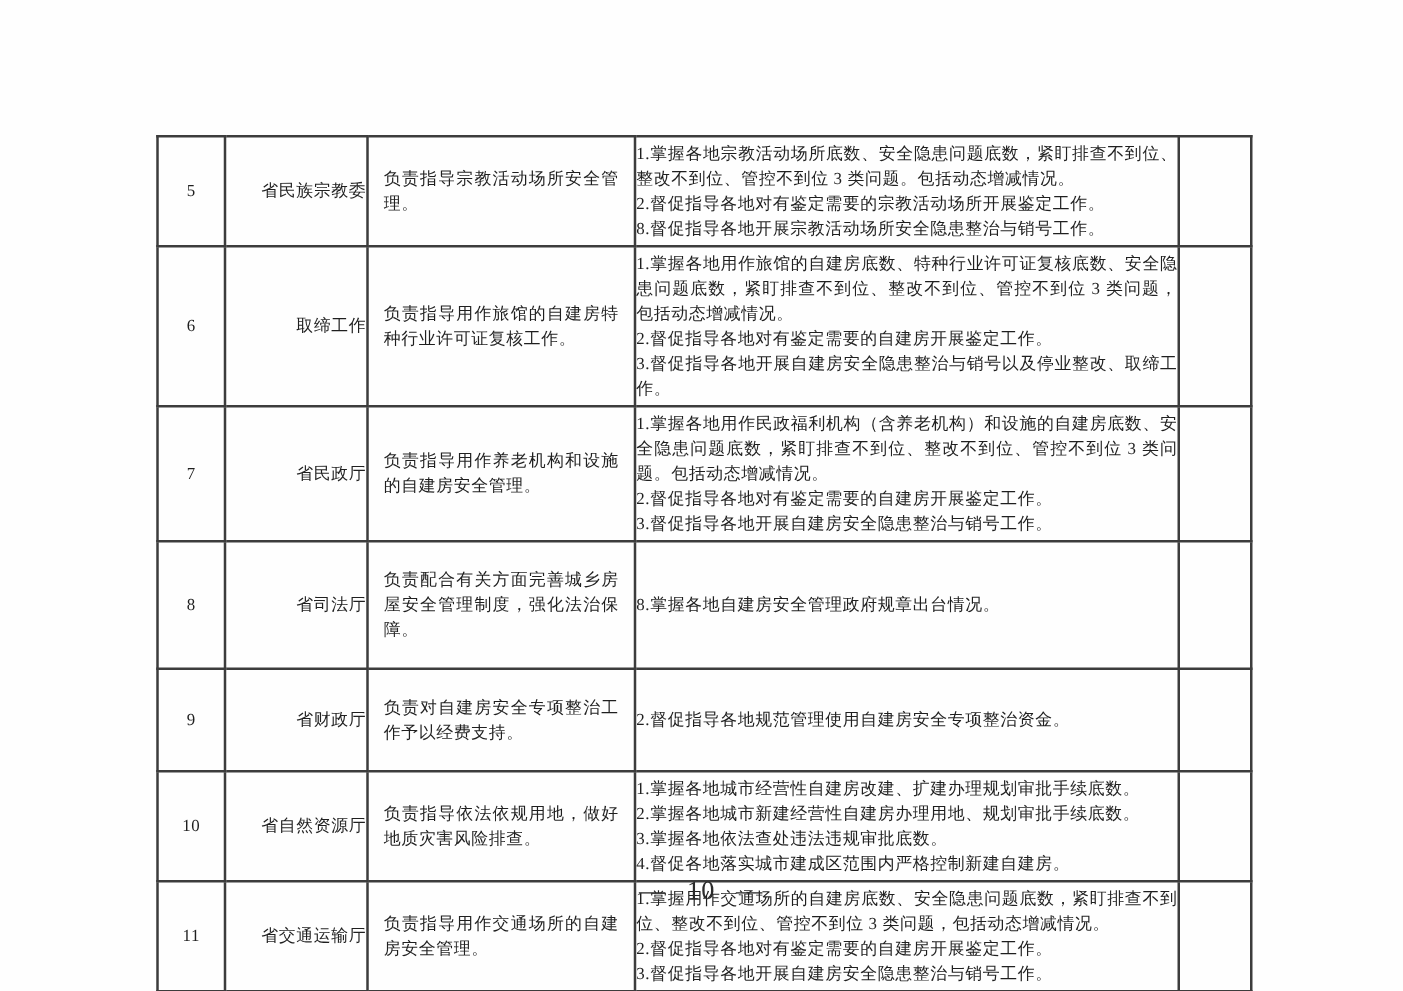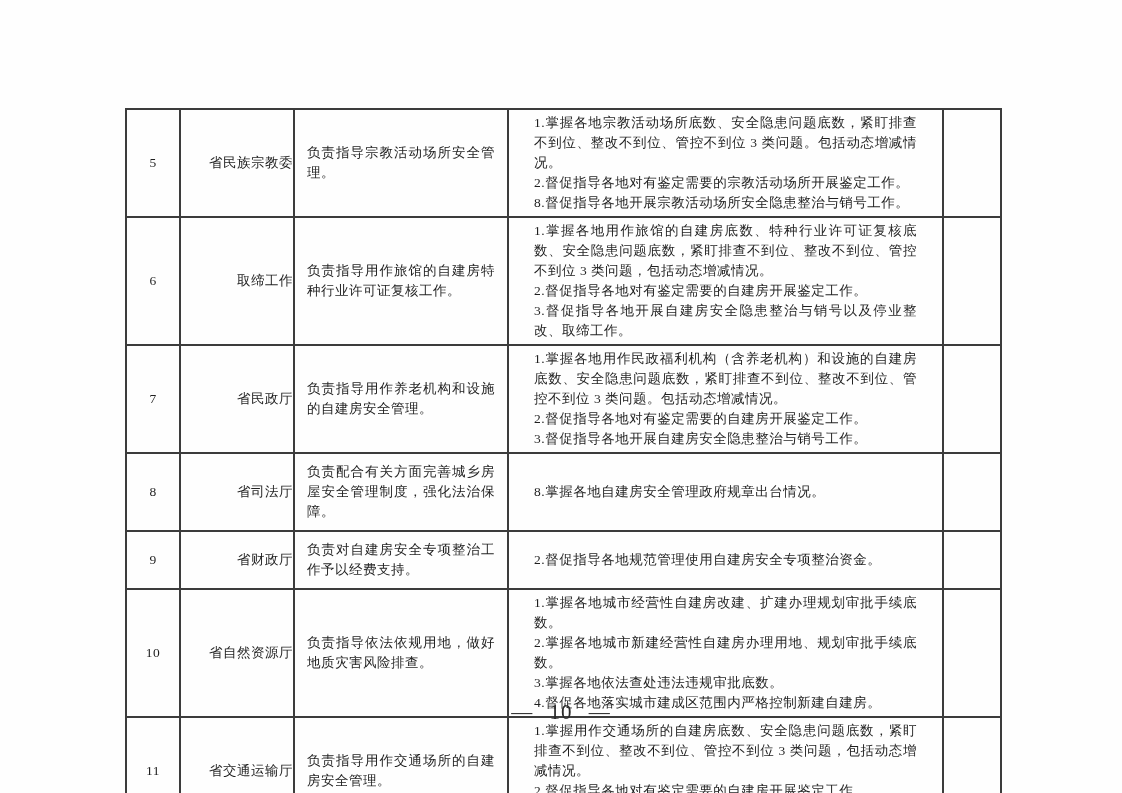--- a/index.html
+++ b/index.html
@@ -39,26 +39,26 @@
     text-align: center;
     font-size: 14px;
     font-family: "Liberation Serif", "DejaVu Serif", serif;
   }
   td.dept-cell {
     text-align: right;
     font-size: 14px;
     letter-spacing: 2px;
   }
   td.duty-cell {
-    padding: 8px 12px;
+    padding: 20px 12px;
     text-align: justify;
     line-height: 24px;
   }
   td.tasks-cell {
-    padding: 3px 25px;
+    padding: 3px 0;
     text-align: justify;
   }
   td.remark-cell { }
 
   .task-line { text-align: justify; }
 
   tr.r0 td { height: 88px; }
   tr.r1 td { height: 87px; }
   tr.r2 td { height: 98px; }
   tr.r3 td { height: 45px; }

